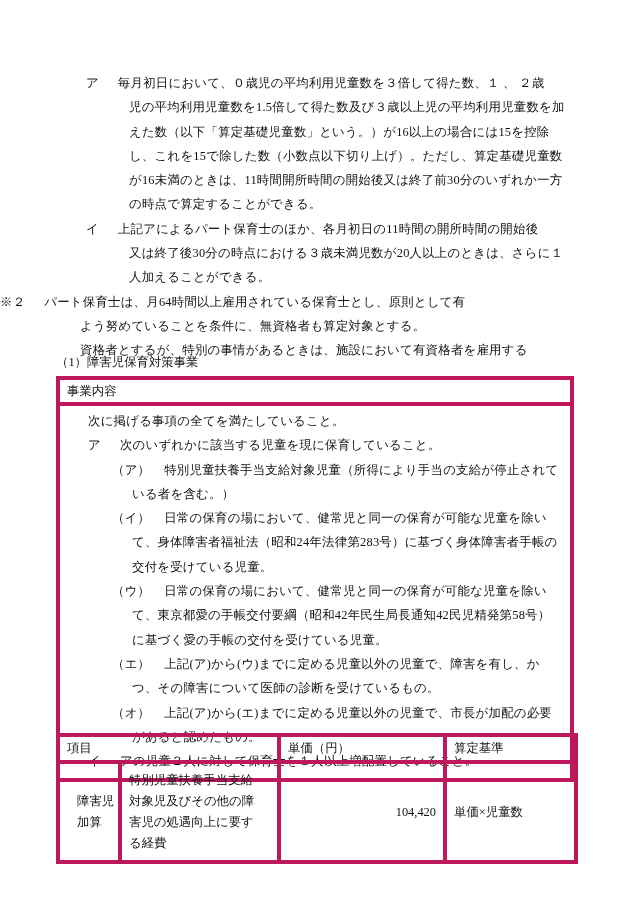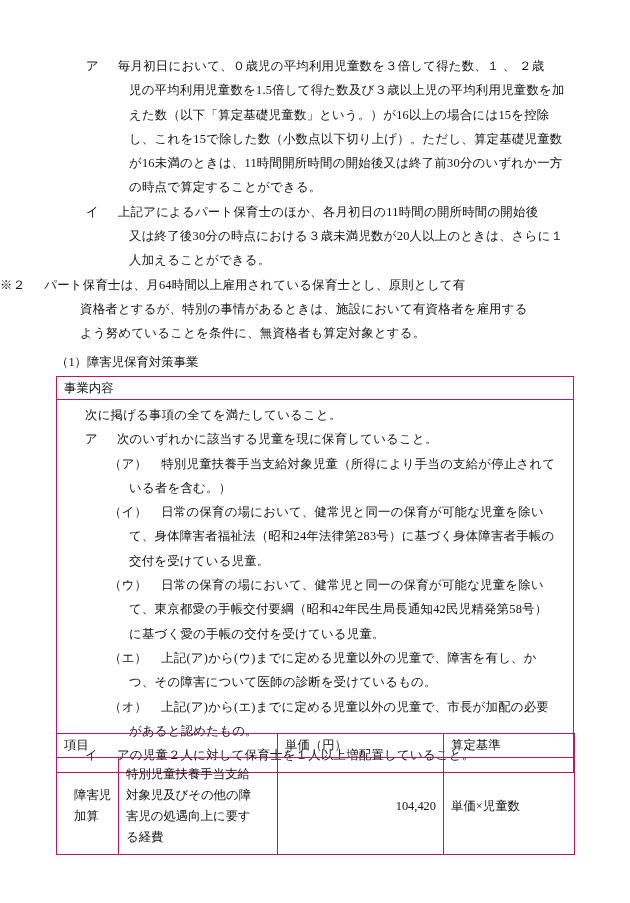--- a/index.html
+++ b/index.html
@@ -68,21 +68,21 @@
   }
 
   
   table.doc {
     position: absolute;
     border-collapse: collapse;
     table-layout: fixed;
     font-size: 12.4px;
   }
   table.doc td, table.doc th {
-    border: 1px solid #be185d;
+    border: 4px solid #be185d;
     padding: 0;
     vertical-align: top;
     font-weight: normal;
     text-align: left;
   }
 
   
   #content-table { left: 56px; top: 376px; width: 518px; }
   #content-table td.header-cell {
     height: 22px;
@@ -120,41 +120,41 @@
     white-space: nowrap;
   }
   .desc-line { line-height: 21px; white-space: nowrap; }
   .label-line { line-height: 21px; }
 </style>
 </head>
 <body>
 
 <div class="page">
 
-  <div class="block" id="top-section" style="top:54px;">
+  <div class="block" id="top-section" style="top:71px;">
 
     <div>
       <div class="line i-marker"><span class="txt">ア</span><span class="gap-md"></span><span class="txt">毎月初日において、０歳児の平均利用児童数を３倍して得た数、１ 、 ２歳</span></div>
       <div class="line i-cont"><span class="txt">児の平均利用児童数を1.5倍して得た数及び３歳以上児の平均利用児童数を加</span></div>
       <div class="line i-cont"><span class="txt">えた数（以下「算定基礎児童数」という。）が16以上の場合には15を控除</span></div>
       <div class="line i-cont"><span class="txt">し、これを15で除した数（小数点以下切り上げ）。ただし、算定基礎児童数</span></div>
       <div class="line i-cont"><span class="txt">が16未満のときは、11時間開所時間の開始後又は終了前30分のいずれか一方</span></div>
       <div class="line i-cont"><span class="txt">の時点で算定することができる。</span></div>
     </div>
 
     <div>
       <div class="line i-marker"><span class="txt">イ</span><span class="gap-md"></span><span class="txt">上記アによるパート保育士のほか、各月初日の11時間の開所時間の開始後</span></div>
       <div class="line i-cont"><span class="txt">又は終了後30分の時点における３歳未満児数が20人以上のときは、さらに１</span></div>
       <div class="line i-cont"><span class="txt">人加えることができる。</span></div>
     </div>
 
     <div>
       <div class="line i-note"><span class="txt">※２</span><span class="gap-md"></span><span class="txt">パート保育士は、月64時間以上雇用されている保育士とし、原則として有</span></div>
+      <div class="line i-note-c"><span class="txt">よう努めていることを条件に、無資格者も算定対象とする。</span></div>
       <div class="line i-note-c"><span class="txt">資格者とするが、特別の事情があるときは、施設において有資格者を雇用する</span></div>
-      <div class="line i-note-c"><span class="txt">よう努めていることを条件に、無資格者も算定対象とする。</span></div>
     </div>
 
   </div>
 
   <div class="section-head i-head" style="top:352px;">（1）障害児保育対策事業</div>
 
   <table class="doc" id="content-table">
     <tbody>
       <tr>
         <td class="header-cell">事業内容</td>

